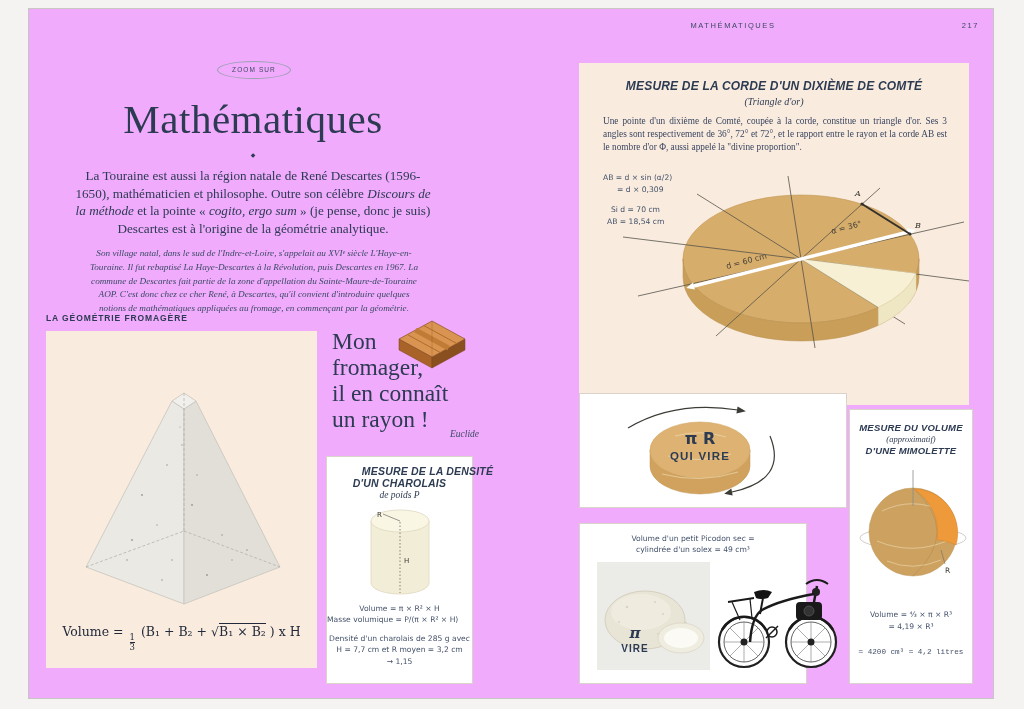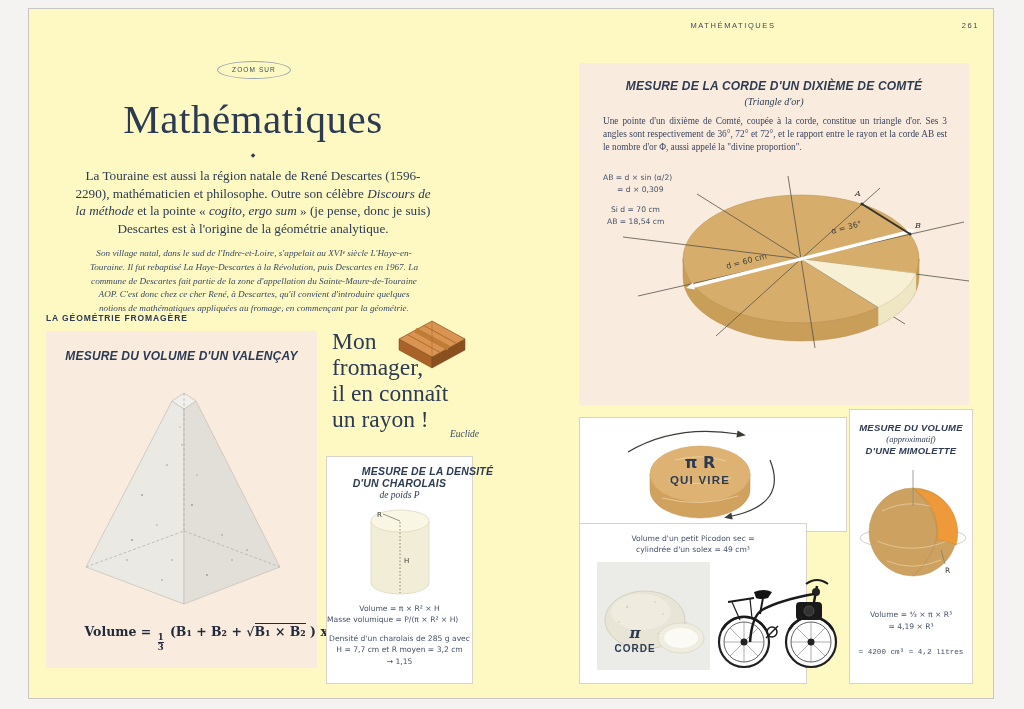--- a/index.html
+++ b/index.html
@@ -1,60 +1,59 @@
 <!DOCTYPE html>
 <html><head>
 <meta charset="utf-8">
 <style>
   html,body{margin:0;padding:0;}
   body{width:1024px;height:709px;background:#eceae7;font-family:"Liberation Sans",sans-serif;}
   .canvas{position:relative;width:1024px;height:709px;background:#f4f3f1;overflow:hidden;}
-  .page{position:absolute;left:28px;top:8px;width:966px;height:691px;background:#fef9c3;border:1px solid #c7c6c2;box-sizing:border-box;}
+  .page{position:absolute;left:28px;top:8px;width:966px;height:691px;background:#f0abfc;border:1px solid #c7c6c2;box-sizing:border-box;}
   .abs{position:absolute;}
   .ink{color:#2c3a52;}
   .header-rule{font-size:7.5px;letter-spacing:1.6px;color:#3c4961;}
   .badge{font-size:6.5px;letter-spacing:1.1px;color:#3c4961;border:1px solid #98a1b0;border-radius:50%;text-align:center;line-height:16px;}
   .big-title{font-family:"Liberation Serif",serif;font-size:41px;letter-spacing:.5px;text-align:center;color:#2c3a52;}
   .lead{font-family:"Liberation Serif",serif;font-size:13.2px;line-height:1.33;text-align:center;color:#2c3a52;}
   .note{font-family:"Liberation Serif",serif;font-style:italic;font-size:9.2px;line-height:1.5;text-align:center;color:#3a4a63;}
   .section-label{font-size:8.5px;font-weight:bold;letter-spacing:.9px;color:#2c3a52;}
   .panel-beige{background:#f9ecdf;}
   .panel-white{background:#ffffff;border:1px solid #d9d3ca;box-sizing:border-box;}
   .panel-title{font-family:"Liberation Sans",sans-serif;font-style:italic;font-weight:bold;text-align:center;color:#2c3a52;letter-spacing:.2px;}
   .serif-it{font-family:"Liberation Serif",serif;font-style:italic;color:#2c3a52;text-align:center;}
   .tech{font-family:"DejaVu Sans",sans-serif;font-size:7.6px;color:#44526a;}
   .quote{font-family:"Liberation Serif",serif;font-size:23.5px;line-height:1.1;color:#2c3a52;}
   .quote-author{font-family:"Liberation Serif",serif;font-style:italic;font-size:9.5px;color:#3a4a63;text-align:right;}
-  .math{font-family:"DejaVu Serif",serif;font-size:12.5px;font-weight:700;color:#22293a;text-align:right;padding-left:27px;}
+  .math{font-family:"DejaVu Serif",serif;font-size:12.5px;font-weight:400;color:#22293a;text-align:center;}
   .frac{display:inline-flex;flex-direction:column;align-items:center;vertical-align:-4px;font-size:8.5px;line-height:1.05;margin:0 2px;}
   .frac .den{border-top:1px solid currentColor;padding-top:.5px;}
   .vinc{border-top:1px solid currentColor;}
   .comte-body{font-family:"Liberation Serif",serif;font-size:9.3px;line-height:1.38;color:#3b4560;text-align:justify;}
 </style>
 </head>
 <body>
 
 <div class="canvas">
   <div class="page">
 
     <div class="abs header-rule" style="left:484px;top:12px;width:440px;text-align:center;">MATHÉMATIQUES</div>
-    <div class="abs header-rule" style="right:14px;top:12px;">261</div>
+    <div class="abs header-rule" style="right:14px;top:12px;">217</div>
 
     <div class="abs badge" style="left:188px;top:52px;width:72px;height:16px;">ZOOM SUR</div>
     <div class="abs big-title" style="left:40px;top:86px;width:368px;">Mathématiques</div>
     <div class="abs ink" style="left:40px;top:142px;width:368px;text-align:center;font-size:6px;">◆</div>
 
-    <div class="abs lead" style="left:44px;top:158px;width:360px;"><span>La Touraine est aussi la région natale de René Descartes (1596-2290), mathématicien et philosophe. Outre son célèbre </span><em>Discours de la méthode</em><span> et la pointe « </span><em>cogito, ergo sum</em><span> » (je pense, donc je suis) Descartes est à l'origine de la géométrie analytique.</span></div>
+    <div class="abs lead" style="left:44px;top:158px;width:360px;"><span>La Touraine est aussi la région natale de René Descartes (1596-1650), mathématicien et philosophe. Outre son célèbre </span><em>Discours de la méthode</em><span> et la pointe « </span><em>cogito, ergo sum</em><span> » (je pense, donc je suis) Descartes est à l'origine de la géométrie analytique.</span></div>
 
     <div class="abs note" style="left:56px;top:238px;width:338px;">Son village natal, dans le sud de l'Indre-et-Loire, s'appelait au XVIᵉ siècle L'Haye-en-Touraine. Il fut rebaptisé La Haye-Descartes à la Révolution, puis Descartes en 1967. La commune de Descartes fait partie de la zone d'appellation du Sainte-Maure-de-Touraine AOP. C'est donc chez ce cher René, à Descartes, qu'il convient d'introduire quelques notions de mathématiques appliquées au fromage, en commençant par la géométrie.</div>
 
     <div class="abs section-label" style="left:17px;top:304px;">LA GÉOMÉTRIE FROMAGÈRE</div>
 
     <div class="abs panel-beige" style="left:17px;top:322px;width:271px;height:337px;">
-      <div class="abs panel-title" style="left:0;top:18px;width:100%;font-size:12px;">MESURE DU VOLUME D'UN VALENÇAY</div>
       <svg class="abs" style="left:26px;top:44px;" width="220" height="244" viewBox="0 0 220 244">
         <polygon points="100,26 112,34 112,229 14,192" fill="#ebe9e4" stroke="#c6c4bc" stroke-width="0.8"></polygon>
         <polygon points="112,34 124,26 208,192 112,229" fill="#e1dfd8" stroke="#c6c4bc" stroke-width="0.8"></polygon>
         <polygon points="100,26 112,18 124,26 112,34" fill="#f2f0ec" stroke="#c6c4bc" stroke-width="0.8"></polygon>
         <line x1="112" y1="18" x2="112" y2="156" stroke="#b5b3ab" stroke-width="0.8" stroke-dasharray="3,2"></line>
         <line x1="14" y1="192" x2="112" y2="156" stroke="#b5b3ab" stroke-width="0.8" stroke-dasharray="3,2"></line>
         <line x1="112" y1="156" x2="208" y2="192" stroke="#b5b3ab" stroke-width="0.8" stroke-dasharray="3,2"></line>
         <g fill="#9a9890">
           <circle cx="70" cy="120" r="0.9"></circle>
             <circle cx="95" cy="90" r="0.8"></circle>
@@ -151,21 +150,21 @@
         <text x="148" y="146" font-size="8" fill="#45433a" font-family="DejaVu Sans, sans-serif" transform="rotate(-15 148 146)">d = 60 cm</text>
         <text x="253" y="111" font-size="8" fill="#45433a" font-family="DejaVu Sans, sans-serif" transform="rotate(-15 253 111)">α = 36°</text>
         <line x1="283" y1="81" x2="331" y2="111" stroke="#33312a" stroke-width="2"></line>
         <circle cx="283" cy="81" r="1.6" fill="#33312a"></circle>
         <circle cx="331" cy="111" r="1.6" fill="#33312a"></circle>
         <text x="276" y="73" font-size="8" font-style="italic" fill="#33312a" font-family="DejaVu Serif, serif">A</text>
         <text x="336" y="105" font-size="8" font-style="italic" fill="#33312a" font-family="DejaVu Serif, serif">B</text>
       </svg>
     </div>
 
-    <div class="abs panel-white" style="left:550px;top:408px;width:268px;height:115px;">
+    <div class="abs panel-white" style="left:550px;top:384px;width:268px;height:115px;">
       <svg class="abs" style="left:0;top:0;" width="266" height="113" viewBox="0 0 266 113">
         <path d="M 70,56 A 50 28 0 0 0 170,56 L 170,72 A 50 28 0 0 1 70,72 Z" fill="#d0a25d" stroke="#c0924e" stroke-width="0.5"></path>
         <ellipse cx="120" cy="56" rx="50" ry="28" fill="#ddb273" stroke="#cfa35e" stroke-width="0.5"></ellipse>
         <g stroke="#f0dcb4" stroke-width="0.8" fill="none" opacity="0.85">
           <path d="M 95,42 Q 120,35 146,43"></path>
           <path d="M 88,62 Q 120,70 151,60"></path>
           <path d="M 82,80 Q 120,90 158,78"></path>
         </g>
         <path d="M 48,34 Q 95,6 158,16" stroke="#3c3c36" stroke-width="1.2" fill="none"></path>
         <polygon points="165.9,17.3 156.4,19.5 157.6,12.5" fill="#3c3c36"></polygon>
@@ -188,21 +187,21 @@
         <ellipse cx="84" cy="76" rx="17" ry="10" fill="#fbfaf4"></ellipse>
         <g fill="#d8d2c0">
           <circle cx="30" cy="45" r="1.2"></circle>
             <circle cx="58" cy="40" r="1"></circle>
             <circle cx="40" cy="70" r="1.2"></circle>
           <circle cx="22" cy="60" r="1"></circle>
             <circle cx="66" cy="52" r="1"></circle>
         </g>
       </svg>
       <div class="abs" style="left:25px;top:100px;width:60px;text-align:center;font-family:'DejaVu Serif',serif;font-style:italic;font-weight:bold;font-size:15px;color:#2d3b52;">π</div>
-      <div class="abs" style="left:25px;top:119px;width:60px;text-align:center;font-weight:bold;font-size:10px;letter-spacing:1px;color:#2d3b52;">CORDE</div>
+      <div class="abs" style="left:25px;top:119px;width:60px;text-align:center;font-weight:bold;font-size:10px;letter-spacing:1px;color:#2d3b52;">VIRE</div>
       <svg class="abs" style="left:130px;top:34px;" width="133" height="115" viewBox="0 0 133 115">
         <circle cx="34" cy="84" r="25" fill="#ffffff" stroke="#202020" stroke-width="2.2"></circle>
         <circle cx="34" cy="84" r="20" fill="none" stroke="#3a3a3a" stroke-width="0.8"></circle>
         <circle cx="101" cy="84" r="25" fill="#ffffff" stroke="#202020" stroke-width="2.2"></circle>
         <circle cx="101" cy="84" r="20" fill="none" stroke="#3a3a3a" stroke-width="0.8"></circle>
         <g stroke="#777" stroke-width="0.6">
           <line x1="14" y1="84" x2="54" y2="84"></line>
             <line x1="34" y1="64" x2="34" y2="104"></line>
           <line x1="20" y1="70" x2="48" y2="98"></line>
             <line x1="48" y1="70" x2="20" y2="98"></line>

